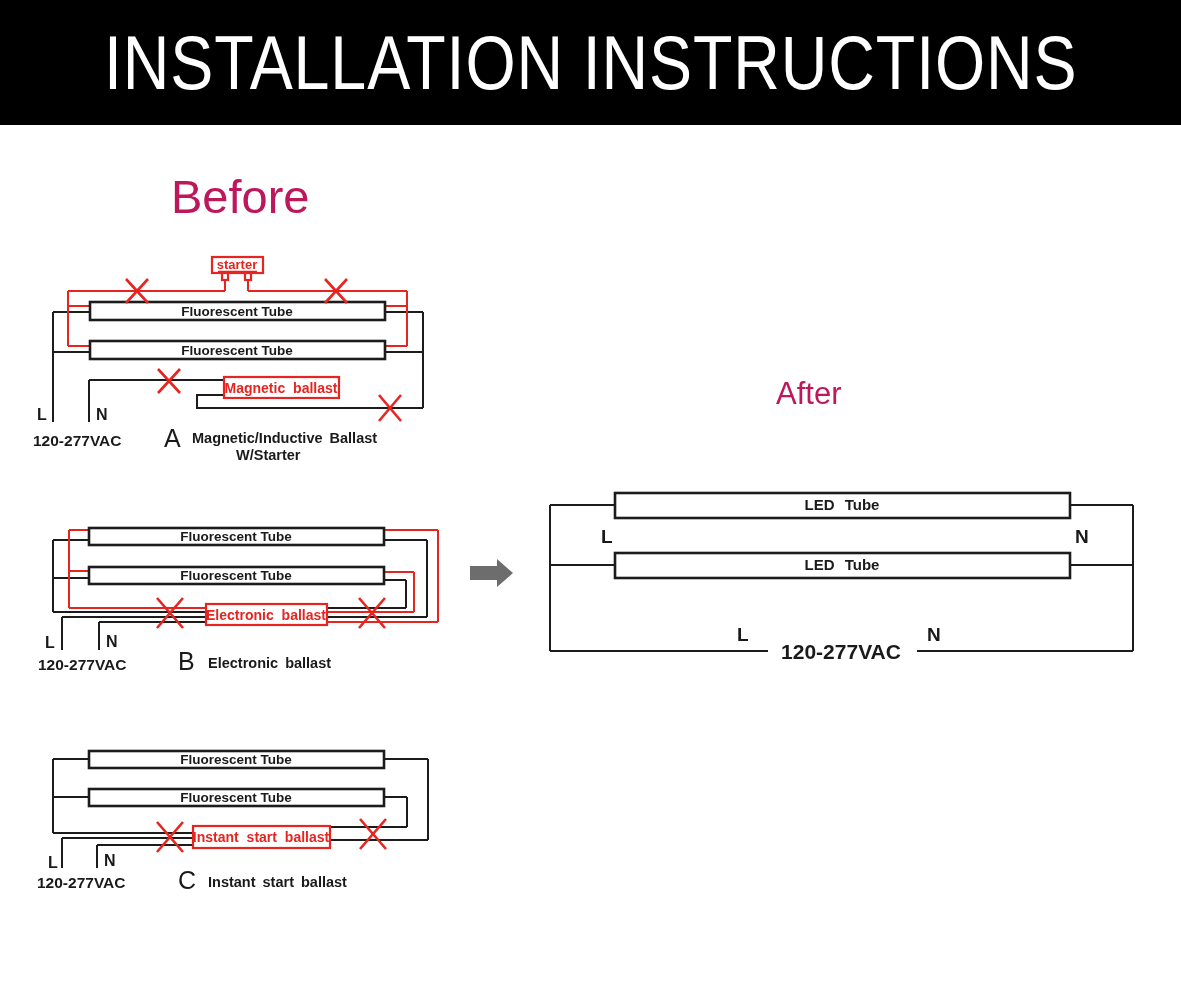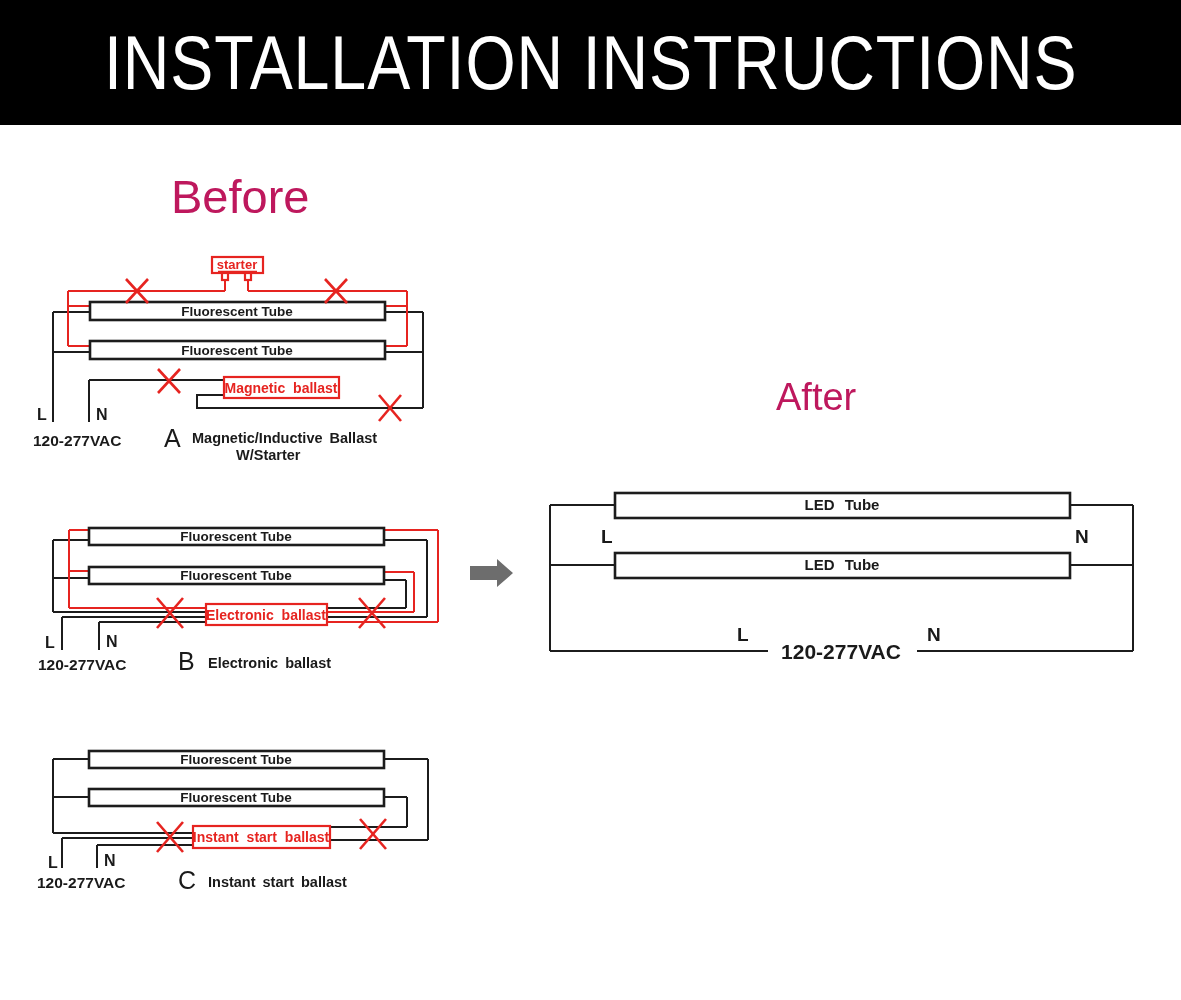--- a/index.html
+++ b/index.html
@@ -4,21 +4,21 @@
 <style>
   html,body{margin:0;padding:0;background:#ffffff;}
   .page{position:relative;width:1181px;height:892px;background:#ffffff;overflow:hidden;
         font-family:"Liberation Sans",sans-serif;}
   .header{position:absolute;left:0;top:0;width:1181px;height:125px;background:#000000;
           display:flex;align-items:center;justify-content:center;}
   .header-title{color:#ffffff;font-size:76px;font-weight:400;letter-spacing:1px;
                 transform:scaleX(0.85);transform-origin:center;white-space:nowrap;}
   .section-heading{position:absolute;color:#be185d;font-weight:400;white-space:nowrap;}
   .heading-before{left:171px;top:169px;font-size:47px;}
-  .heading-after{left:776px;top:376px;font-size:38px;}
+  .heading-after{left:776px;top:376px;font-size:31px;}
   svg.diagram-layer{position:absolute;left:0;top:0;}
   
   .wire{stroke:#1c1c1c;stroke-width:2;fill:none;}
   .wire-red{stroke:#e62420;stroke-width:2;fill:none;}
   .tube-box{fill:#ffffff;stroke:#1c1c1c;stroke-width:2.6;}
   .red-box{fill:#ffffff;stroke:#e62420;stroke-width:2.2;}
   .xmark{stroke:#e62420;stroke-width:2.6;fill:none;}
   .arrow{fill:#6d6d6d;}
   text{fill:#1a1a1a;font-family:"Liberation Sans",sans-serif;}
   .t-tube{font-size:13.5px;font-weight:bold;text-anchor:middle;}

